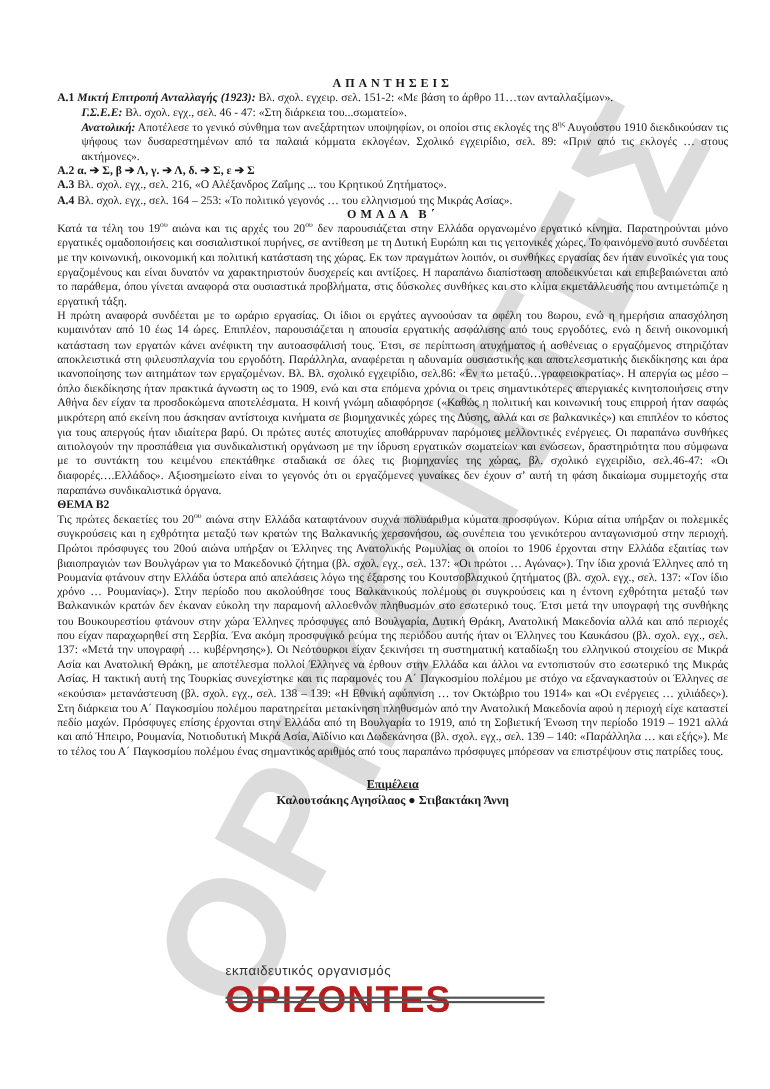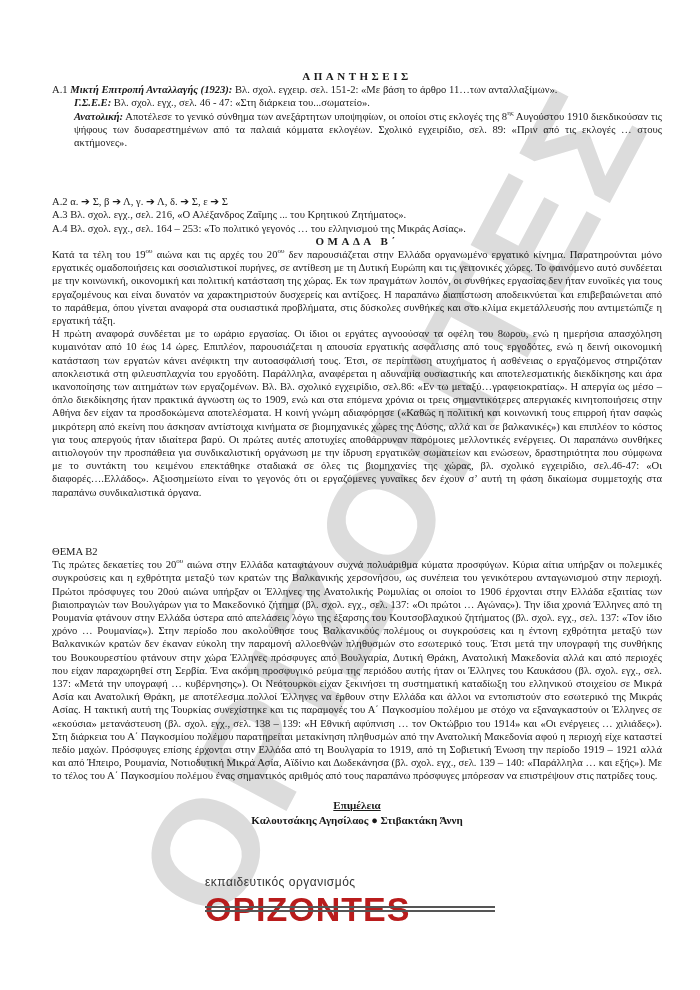--- a/index.html
+++ b/index.html
@@ -8,21 +8,21 @@
   .watermark { position:absolute; left:-60px; top:420px; width:900px; text-align:center;
                font-family:"Liberation Sans", sans-serif; font-weight:bold; font-size:150px;
                color:#dcdcdc; transform:rotate(-62deg); transform-origin:center center;
                letter-spacing:6px; z-index:0; white-space:nowrap; }
   .page { position:absolute; left:52px; top:70px; width:610px; z-index:1; font-size:10.6px; line-height:13.2px; }
   .center { text-align:center; }
   .heading { font-weight:bold; letter-spacing:3.5px; font-size:11px; }
   .line { margin:0; }
   .indent { padding-left:22px; }
   .justify { text-align:justify; }
-  .b { font-weight:normal;margin-top:46px; }
+  .b { font-weight:bold; }
   .bi { font-weight:bold; font-style:italic; }
   sup { font-size:7px; line-height:0; }
   .credits { margin-top:16px; text-align:center; }
   .credits .label { font-weight:bold; text-decoration:underline; font-size:11px; }
   .credits .names { font-weight:bold; font-size:11px; margin-top:2px; }
   .logo { position:absolute; left:205px; top:875px; width:290px; text-align:left; z-index:1; }
   .logo .sub { font-family:"Liberation Sans", sans-serif; font-size:12px; color:#333; letter-spacing:0.5px; }
   .logo .brand { position:relative; font-family:"Liberation Sans", sans-serif; font-size:34px; color:#b91c1c;
                  letter-spacing:1px; font-weight:bold; line-height:40px; }
   .logo .rule1, .logo .rule2 { position:absolute; left:0; width:290px; height:2px; background:#555; }

